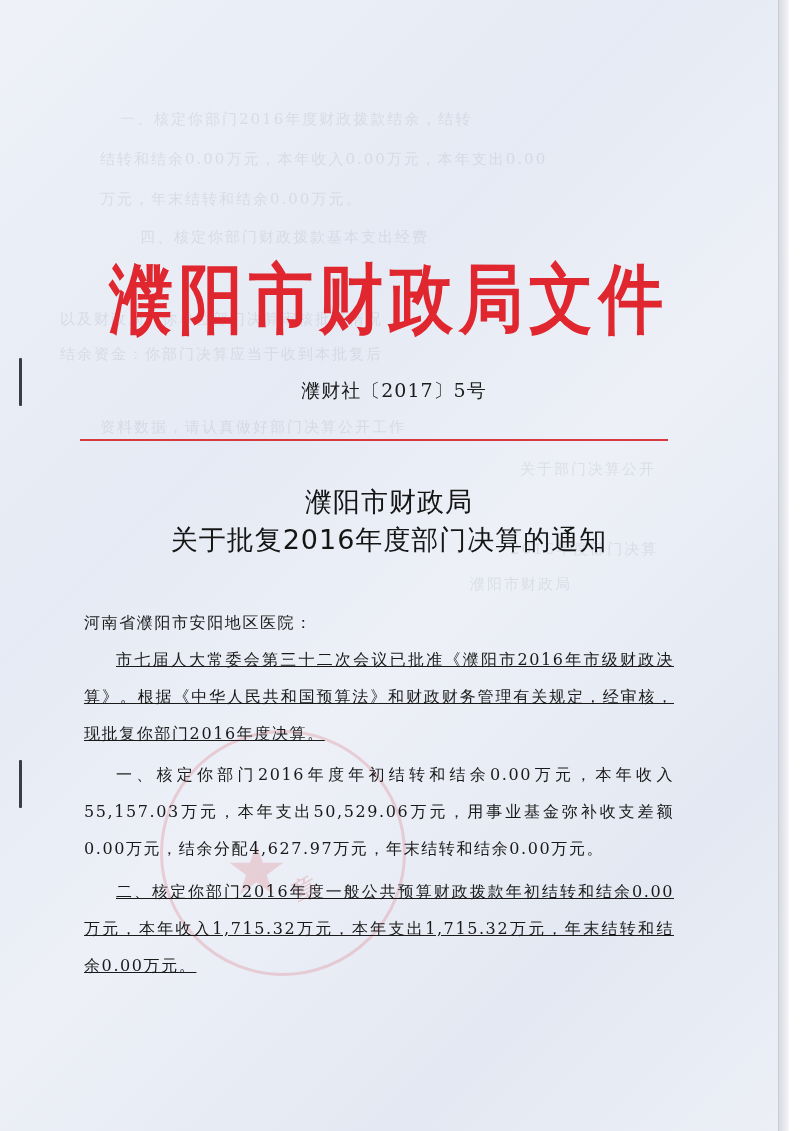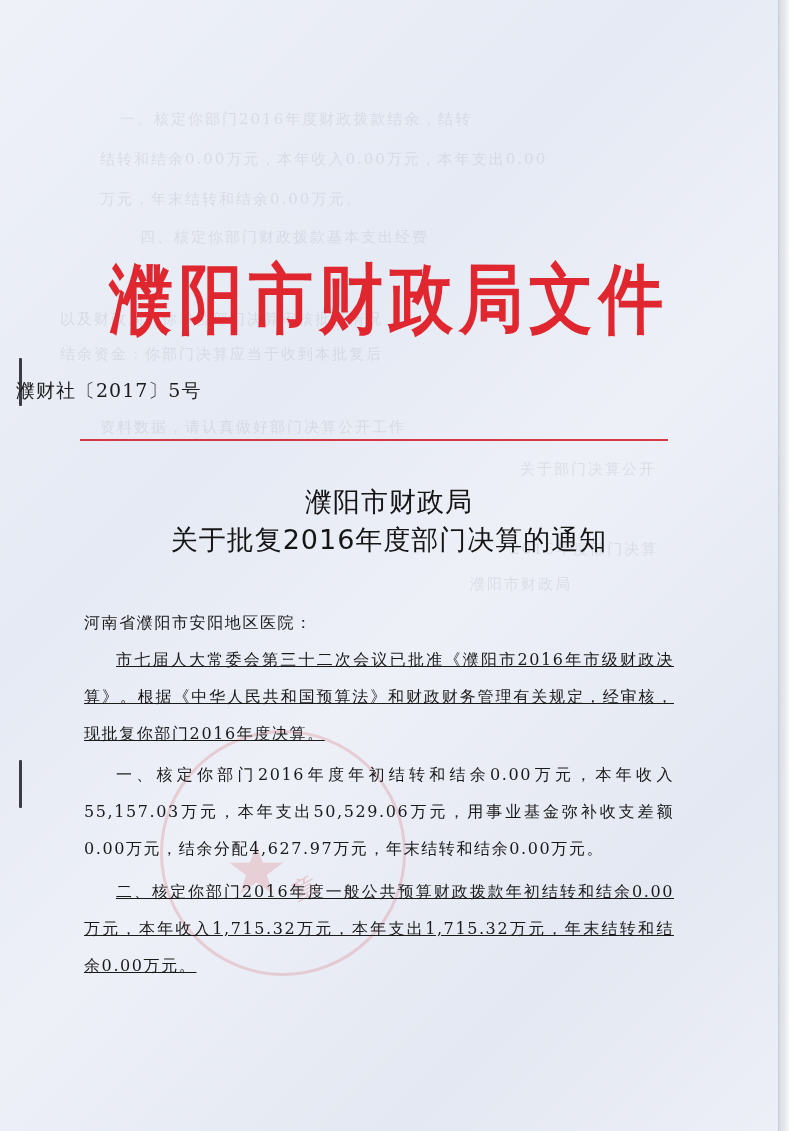--- a/index.html
+++ b/index.html
@@ -54,24 +54,24 @@
       color: #e0262e;
       font-family: "DejaVu Sans", "Liberation Sans", sans-serif;
       font-weight: bold;
       font-size: 64px;
       letter-spacing: 6px;
       transform: scaleY(1.18);
       transform-origin: center top;
     }
     .doc-number {
       position: absolute;
-      left: 16px;
+      left: 8px;
       width: 772px;
       top: 378px;
-      text-align: left;
+      text-align: center;
       color: #1c1c1c;
       font-size: 19px;
       letter-spacing: 1px;
     }
     .red-rule {
       position: absolute;
       left: 80px;
       top: 439px;
       width: 588px;
       height: 2px;

